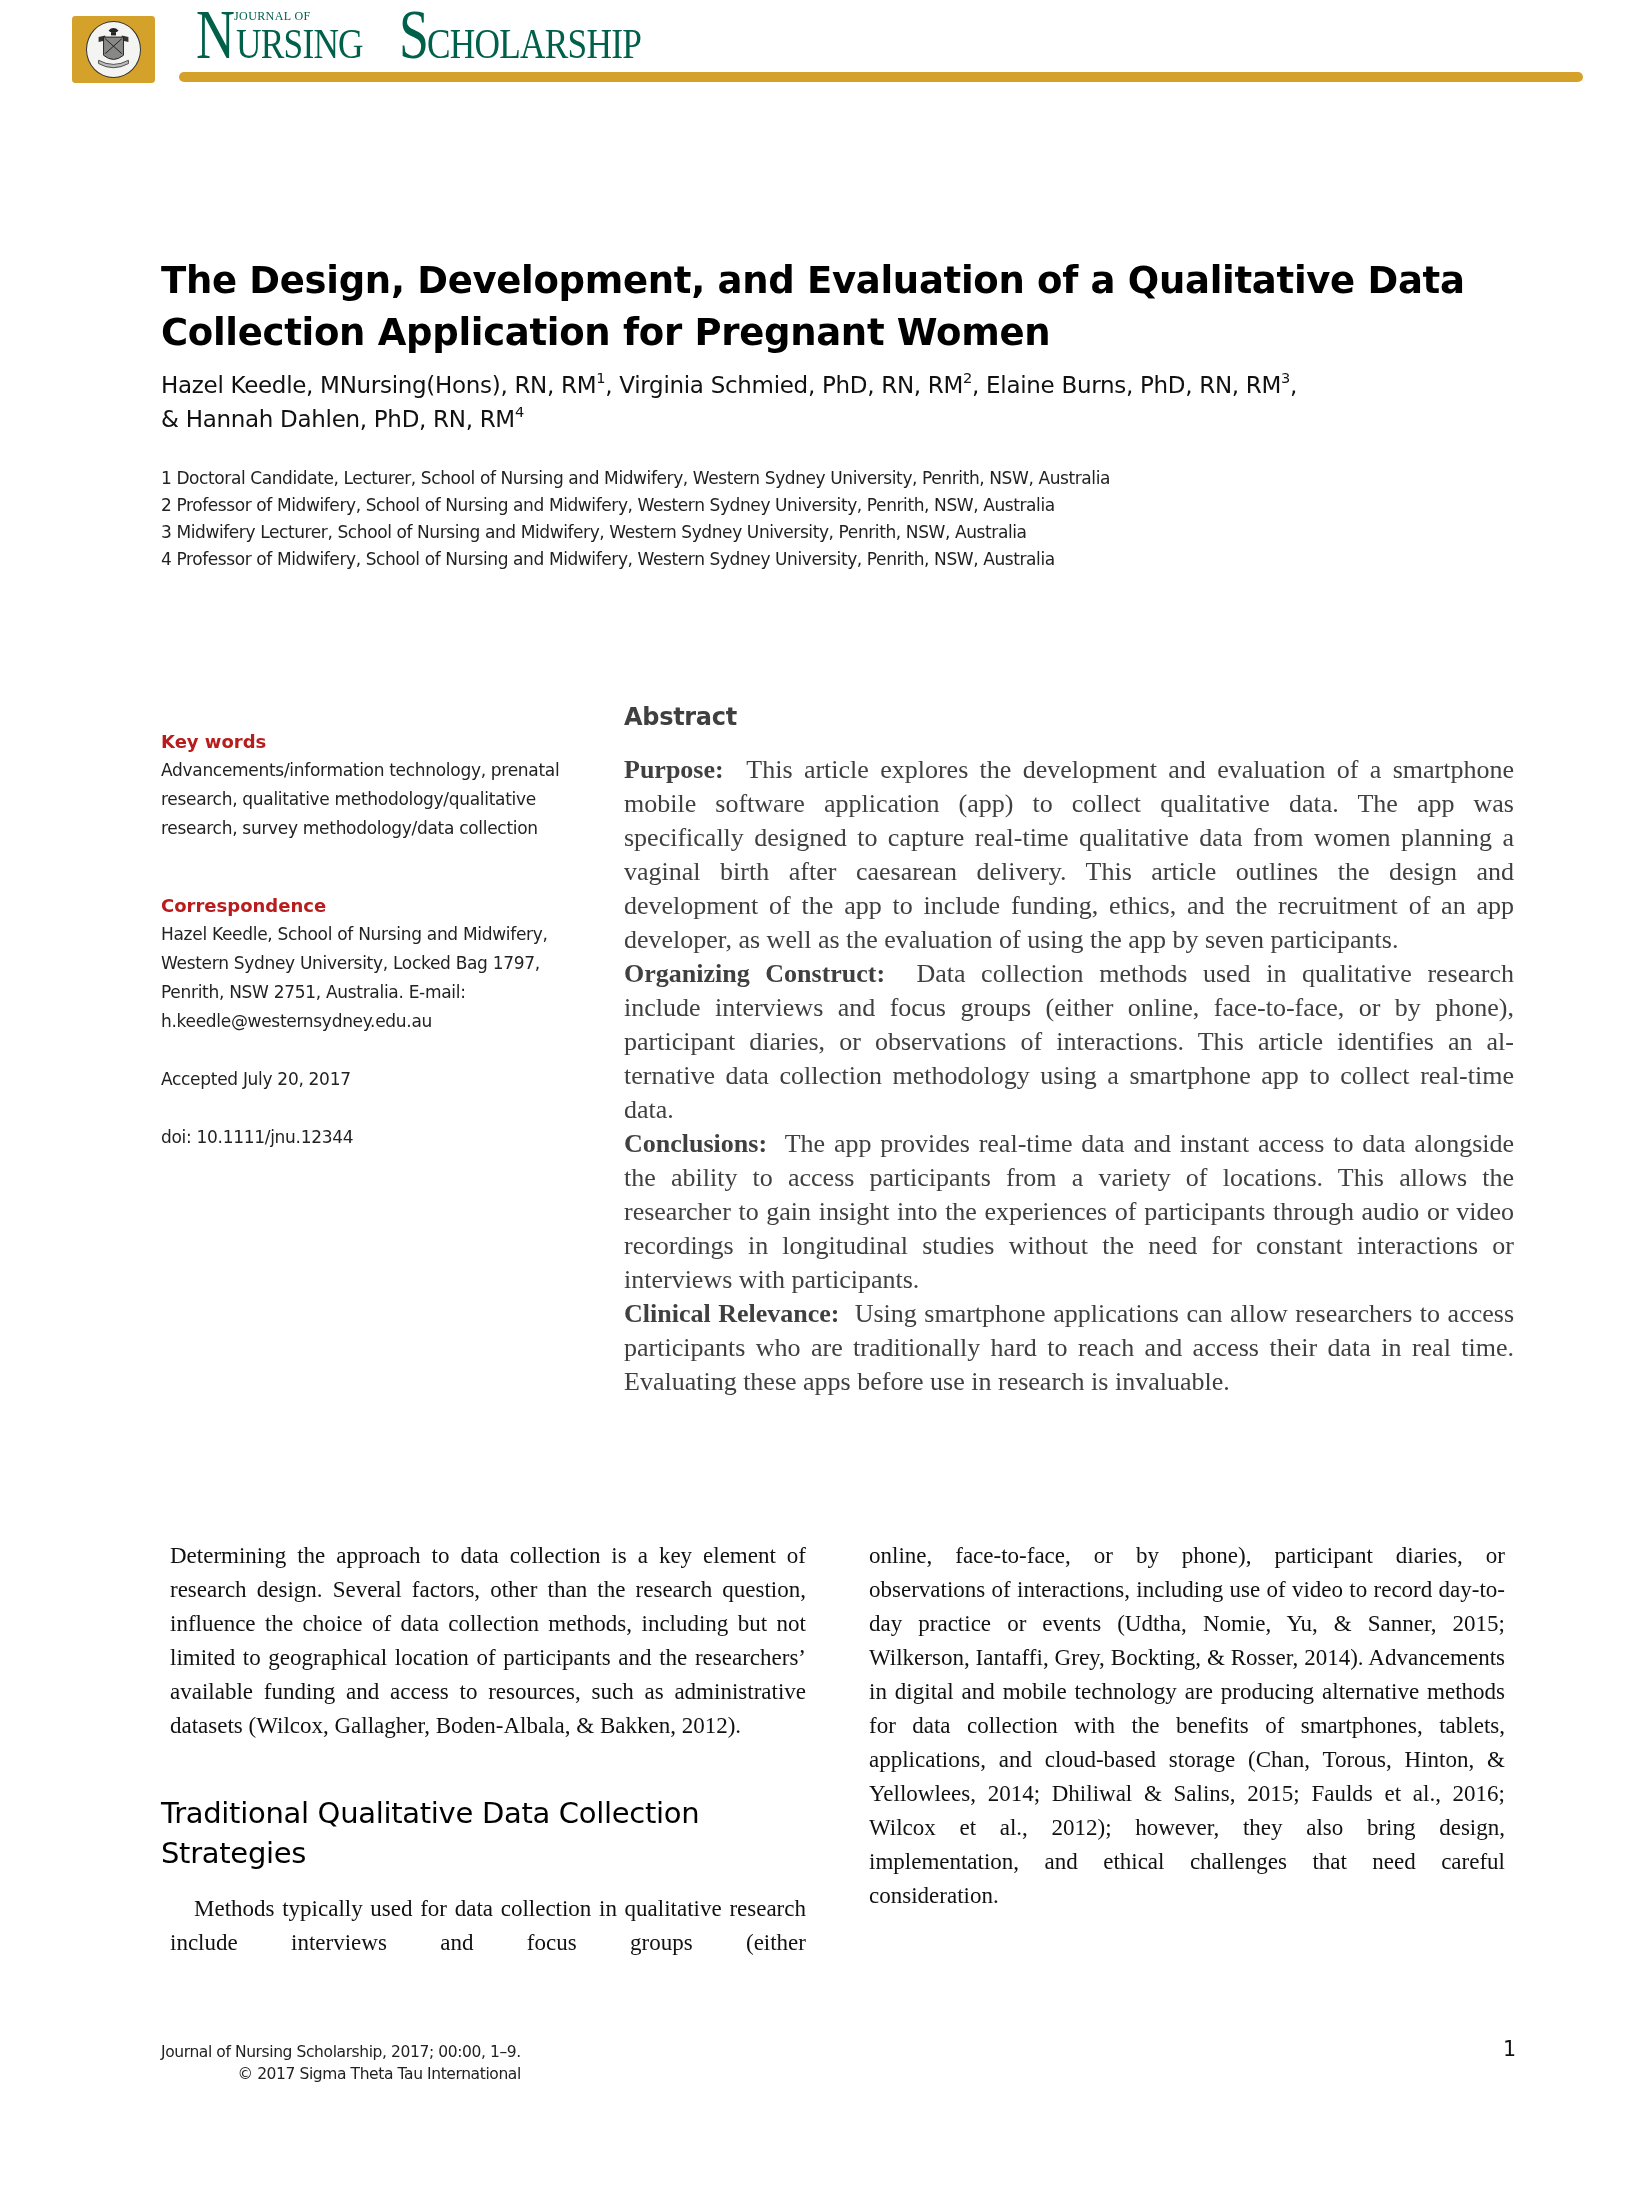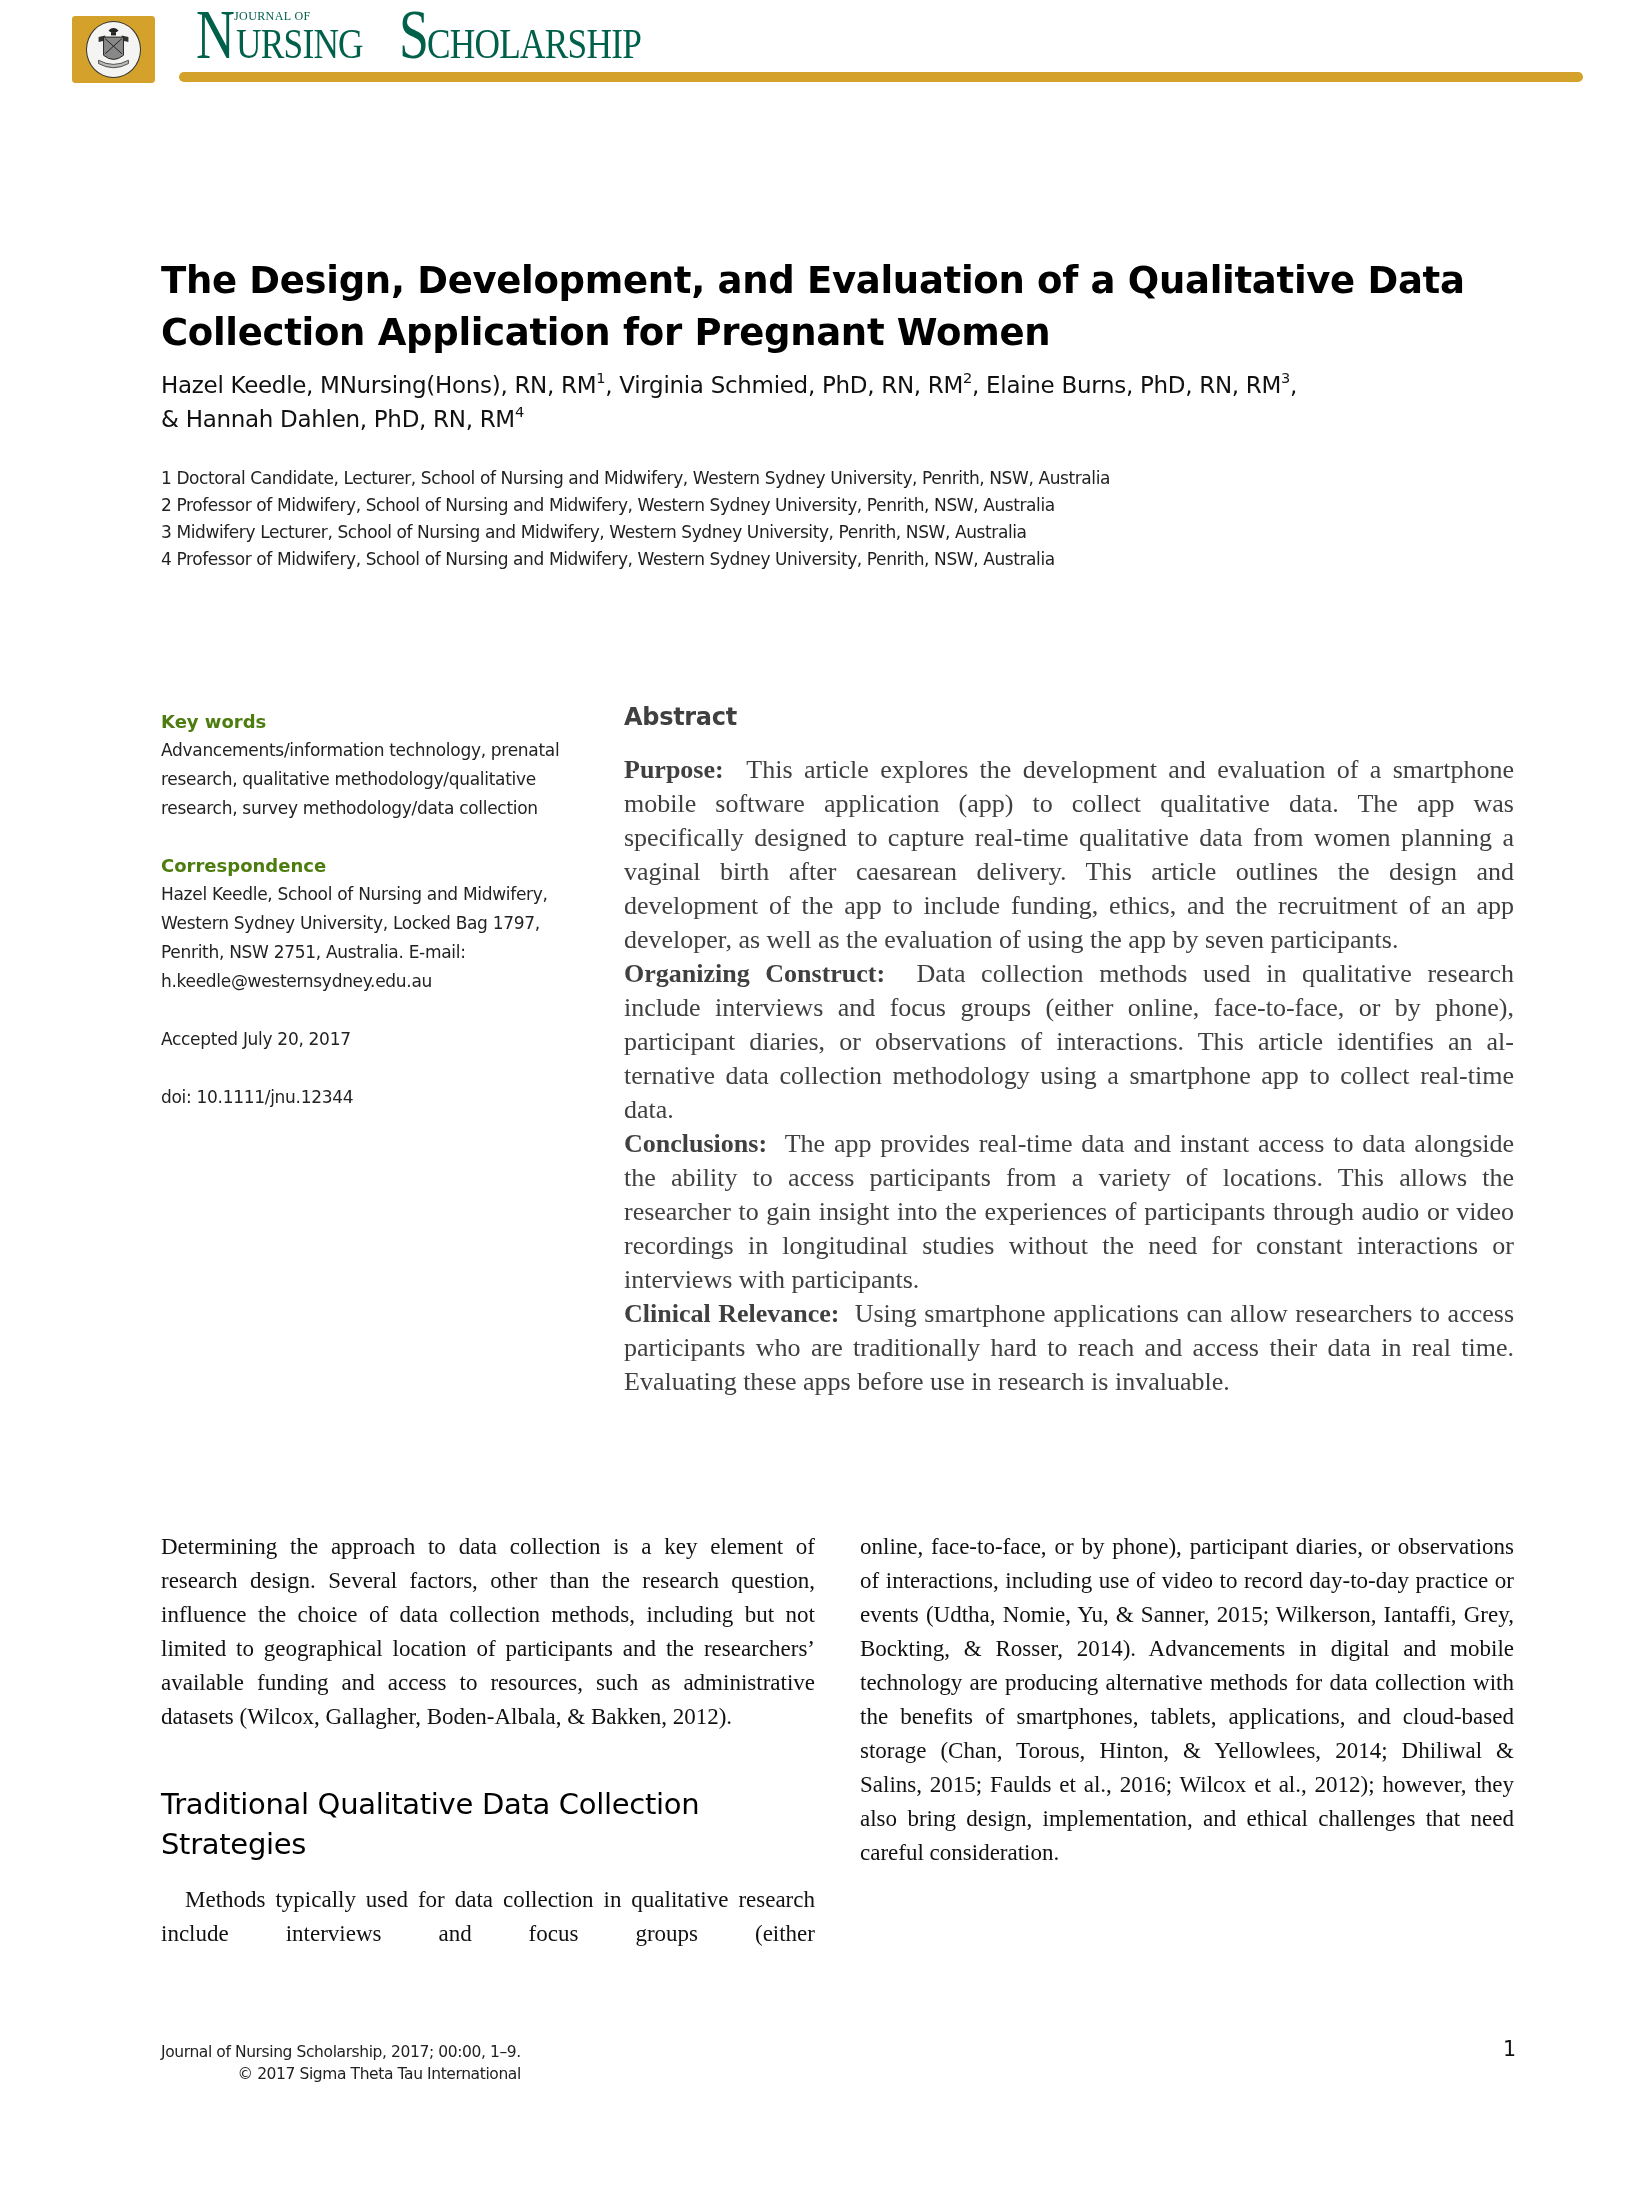--- a/index.html
+++ b/index.html
@@ -20,36 +20,36 @@
 
   
   .title { left: 161px; top: 255px; width: 1377px; font-family: "DejaVu Sans", sans-serif; font-weight: bold; font-size: 37px; line-height: 52px; color: #000; letter-spacing: -0.3px; }
   .authors { left: 161px; top: 368px; width: 1377px; font-family: "DejaVu Sans", sans-serif; font-size: 23px; line-height: 34px; color: #111; letter-spacing: -0.3px; }
   .authors sup { font-size: 14.6px; vertical-align: 10.3px; line-height: 0; }
   .affils { left: 161px; top: 465px; width: 1291px; font-family: "DejaVu Sans", sans-serif; font-size: 17px; line-height: 27px; color: #222; letter-spacing: -0.4px; }
   .affil-line { white-space: nowrap; }
 
   
   .sidebar { left: 161px; top: 707px; width: 430px; font-family: "DejaVu Sans", sans-serif; color: #222; }
-  .sb-head { font-weight: bold; font-size: 18px; line-height: 29px; color: #4d7c0f; }
+  .sb-head { font-weight: bold; font-size: 18px; line-height: 29px; color: #b91c1c; margin-top: 20px; }
   .sb-text { font-size: 17px; line-height: 29px; letter-spacing: -0.3px; }
   .sb-gap { height: 27.5px; }
   .sb-gap-lg { height: 29px; }
 
   
   .abstract { left: 624px; top: 700px; width: 890px; font-family: "Liberation Serif", "DejaVu Serif", serif; color: #404040; }
   .abs-title { font-family: "DejaVu Sans", sans-serif; font-weight: bold; font-size: 24px; line-height: 34px; margin-bottom: 19px; letter-spacing: -0.3px; }
   .abs-para { font-size: 26px; line-height: 34px; text-align: justify; hyphens: manual; }
   .abs-label { font-weight: bold; }
 
   
   .col { top: 1530px; width: 654px; font-family: "Liberation Serif", "DejaVu Serif", serif; font-size: 23px; line-height: 34px; text-align: justify; color: #111; }
   .col-left { left: 161px; }
   .col-right { left: 860px; }
-  .col p { margin: 0; }
+  .col p { margin: 9px; }
   .sec-head { font-family: "DejaVu Sans", sans-serif; font-weight: normal; font-size: 29px; line-height: 40px; text-align: left; margin: 50px 0 19px 0; color: #000; letter-spacing: -0.3px; }
   .indent { text-indent: 24px; }
 
   
   .footer { left: 161px; top: 2041px; font-family: "DejaVu Sans", sans-serif; font-size: 15.5px; line-height: 22.4px; color: #222; letter-spacing: -0.4px; text-align: right; }
   .page-num { left: 1497px; top: 2037px; width: 19px; font-family: "DejaVu Sans", sans-serif; font-size: 20.6px; text-align: right; color: #111; }
 </style>
 </head>
 <body>
 

